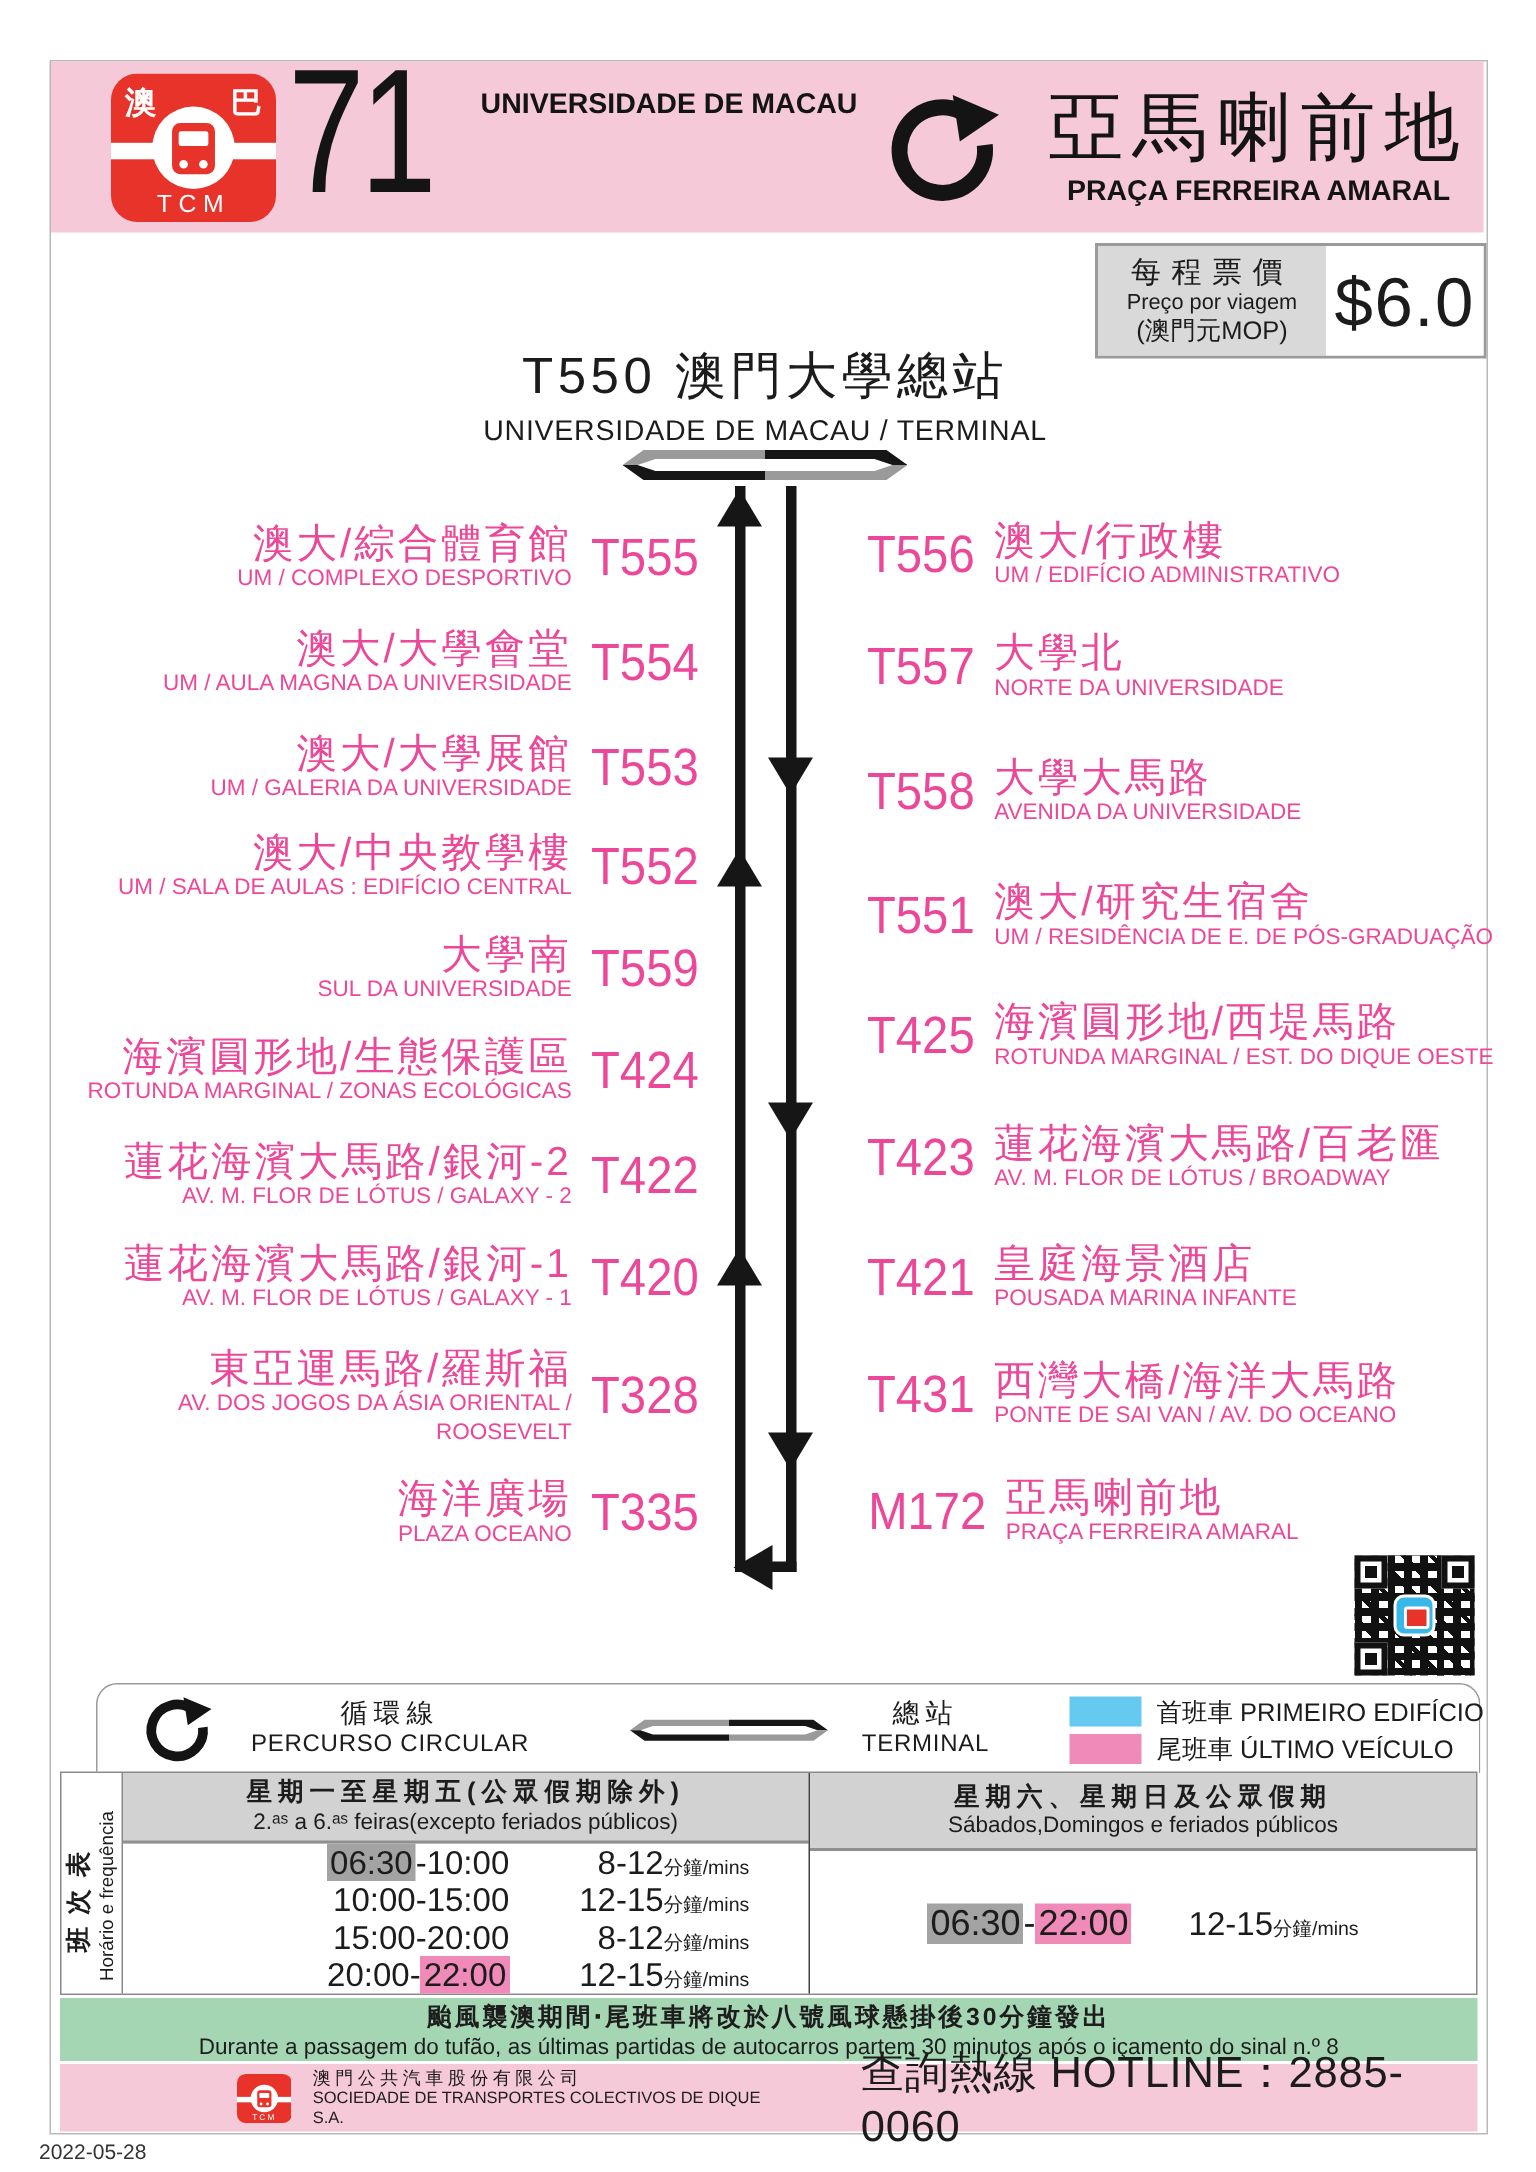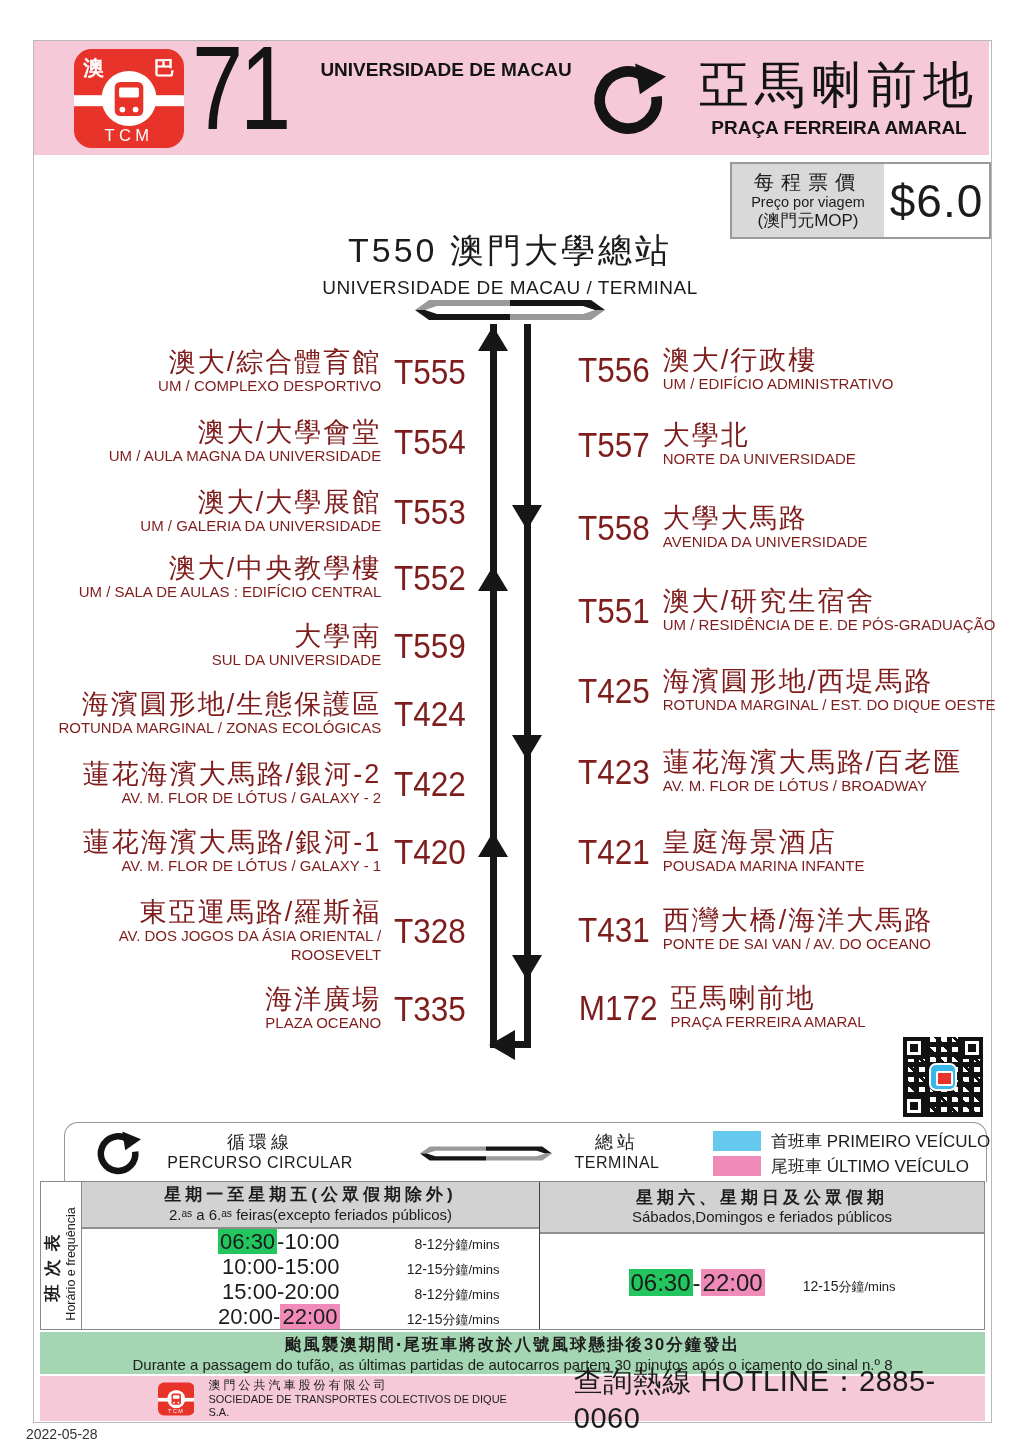--- a/index.html
+++ b/index.html
@@ -43,21 +43,21 @@
   .line{position:absolute;background:#161616;}
   .tri{position:absolute;width:0;height:0;}
   .tri-up{border-left:15px solid transparent;border-right:15px solid transparent;
           border-bottom:25px solid #161616;}
   .tri-down{border-left:15px solid transparent;border-right:15px solid transparent;
             border-top:25px solid #161616;}
   .tri-left{border-top:15px solid transparent;border-bottom:15px solid transparent;
             border-right:26px solid #161616;}
 
   
-  .stop{position:absolute;display:flex;align-items:center;gap:13px;color:#7f1d1d;}
+  .stop{position:absolute;display:flex;align-items:center;gap:13px;color:#ec4899;}
   .stop-left{left:40px;width:434px;justify-content:flex-end;text-align:right;}
   .stop-right{left:570px;width:446px;text-align:left;}
   .stop-zh{font-size:27px;letter-spacing:2px;line-height:1.12;white-space:nowrap;}
   .stop-pt{font-size:15px;line-height:1.25;}
   .stop-code{font-size:35px;line-height:1;transform:scaleX(.9);}
   .stop-left .stop-code{transform-origin:left center;}
   .stop-right .stop-code{transform-origin:right center;}
 
   
   .qr{position:absolute;left:903px;top:1037px;width:80px;height:80px;background:#fff;}
@@ -97,23 +97,23 @@
   .t-col-wk{width:457px;}
   .t-col-we{flex:1;border-left:1px solid #404040;}
   .t-head{height:50px;background:#d2d2d2;border-bottom:2px solid #8f8f8f;text-align:center;
           display:flex;flex-direction:column;justify-content:center;line-height:1.2;}
   .t-head-zh{font-size:17px;font-weight:bold;letter-spacing:4px;}
   .t-head-pt{font-size:15px;}
   .t-body{flex:1;display:flex;flex-direction:column;justify-content:center;align-items:center;}
   .t-row{display:flex;align-items:baseline;height:25px;}
   .t-time{width:218px;text-align:right;font-size:22px;white-space:nowrap;}
   .t-freq{width:160px;display:flex;justify-content:flex-end;align-items:baseline;white-space:nowrap;}
-  .freq-num{font-size:14px;}
+  .freq-num{font-size:22px;}
   .freq-unit{font-size:13px;}
-  .hl-first{background:#22c55e;padding:0 2px;}
+  .hl-first{background:#a3a3a3;padding:0 2px;}
   .hl-last{background:#f08ab8;padding:0 2px;}
   .t-row-we .t-time{width:auto;font-size:24px;}
   .t-row-we .t-freq{width:auto;margin-left:38px;}
 
   
   .notice{position:absolute;left:40px;top:1332px;width:945px;height:42px;background:#a5d6b3;
           text-align:center;display:flex;flex-direction:column;justify-content:center;color:#1d1d1d;}
   .notice-zh{font-size:16.5px;font-weight:bold;letter-spacing:2px;}
   .notice-pt{font-size:15px;}
   .footer{position:absolute;left:40px;top:1376px;width:945px;height:45px;background:#f6c9d8;
@@ -351,21 +351,21 @@
     <polygon points="95,16 168,16 180,12 190,12 176,22 95,22" fill="#9a9a9a"></polygon>
   </svg>
   <div class="lg-g2">
     <div class="lg-zh">總站</div>
     <div class="lg-pt">TERMINAL</div>
   </div>
   <div class="lg-sw-row" style="top:7px">
     <div class="lg-swatch" style="background:#66c9ef"></div>
     <div class="lg-sw-label">
       <span>首班車</span>
-      <span>PRIMEIRO VEÍCULO</span>
+      <span>PRIMEIRO EDIFÍCIO</span>
     </div>
   </div>
   <div class="lg-sw-row" style="top:32px">
     <div class="lg-swatch" style="background:#f08ab8"></div>
     <div class="lg-sw-label">
       <span>尾班車</span>
       <span>ÚLTIMO VEÍCULO</span>
     </div>
   </div>
 </div>

